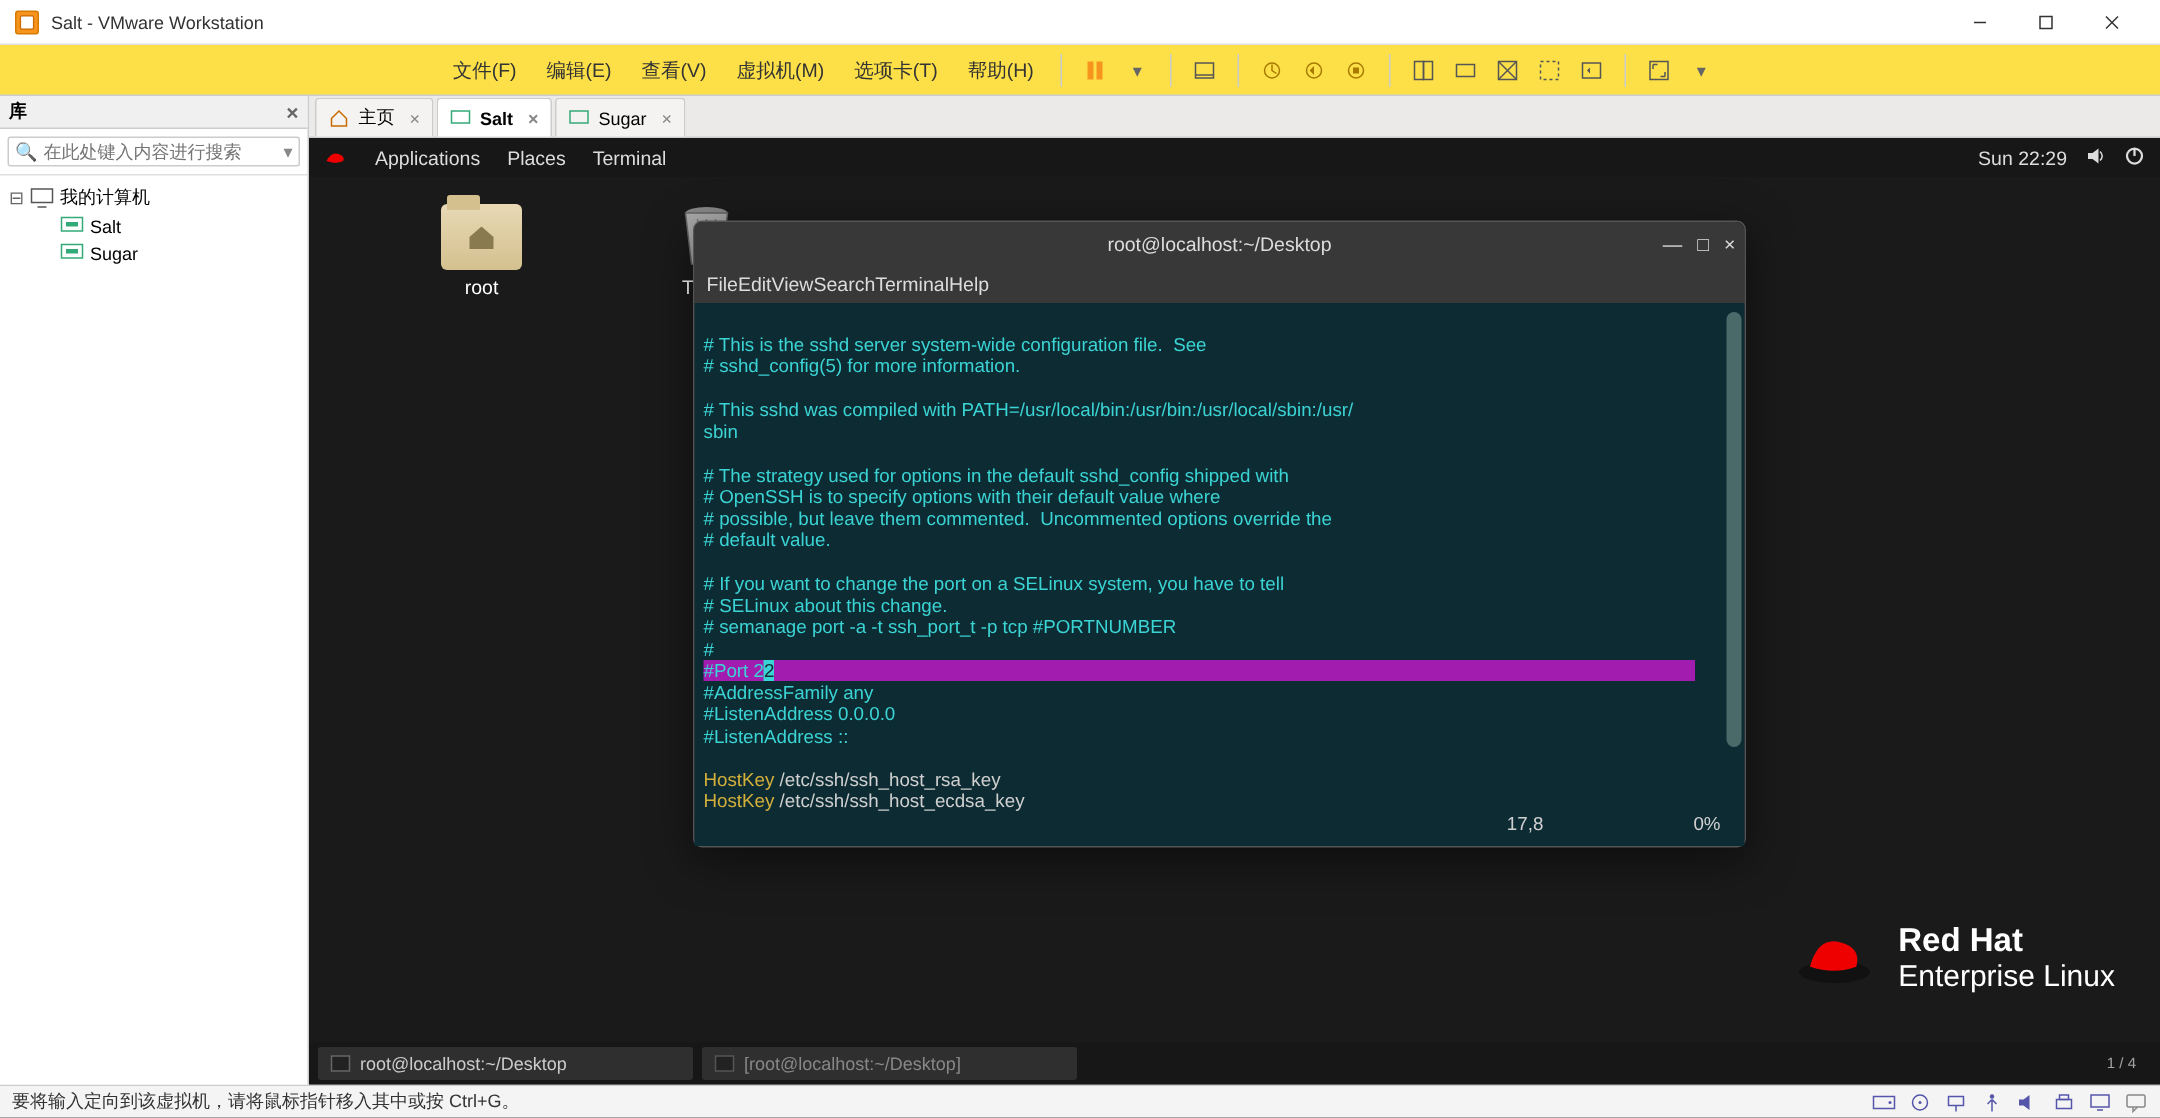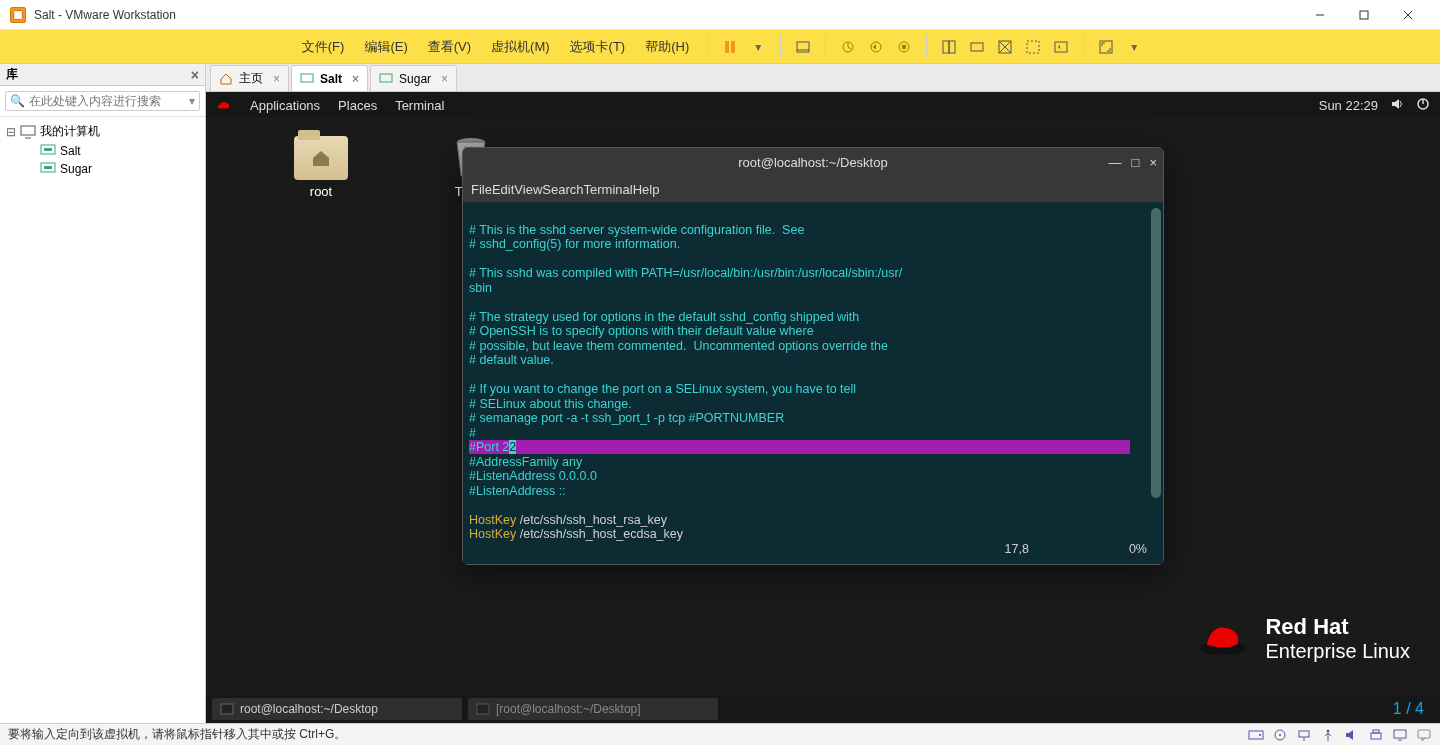--- a/index.html
+++ b/index.html
@@ -80,21 +80,21 @@
 .rhlogo { position: absolute; right: 30px; bottom: 60px; color: #fff; display: flex; align-items: center; gap: 14px; }
 .rhhat { width: 56px; height: 40px; }
 .rhtext { font-size: 22px; }
 .rhtext .b { font-weight: 700; }
 .rhtext .sub { font-size: 20px; font-weight: 300; }
 
 
 .gtaskbar { position: absolute; bottom: 0; left: 0; right: 0; height: 28px; background: #171717; display: flex; align-items: center; padding: 0 6px; gap: 6px; }
 .gtask { height: 22px; min-width: 250px; background: #2f2f2f; border-radius: 2px; display: flex; align-items: center; padding: 0 8px; color: #ccc; font-size: 12px; gap: 6px; }
 .gtask.inactive { color: #888; }
-.gtaskbar .ws { margin-left: auto; color: #0ea5e9; font-size: 16px; padding: 0 10px; }
+.gtaskbar .ws { margin-left: auto; color: #a3a3a3; font-size: 10px; padding: 0 10px; }
 
 
 .statusbar { height: 22px; background: #f4f4f4; border-top: 1px solid #ccc; display: flex; align-items: center; padding: 0 8px; font-size: 12px; color: #333; gap: 24px; }
 .statusbar .right-icons { margin-left: auto; display: flex; gap: 8px; color: #55a; align-items: center; }
 .sicon { width: 16px; height: 14px; }
 </style>
 </head>
 <body>
 
 <div class="titlebar">

